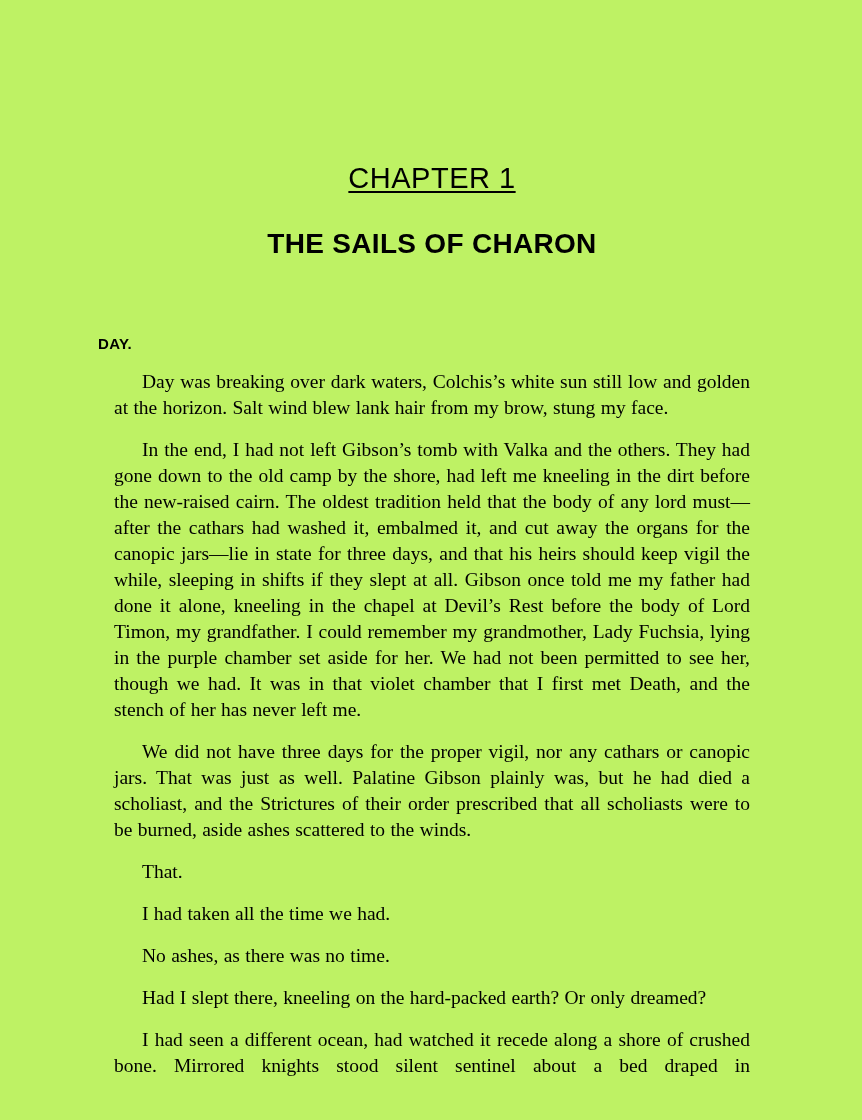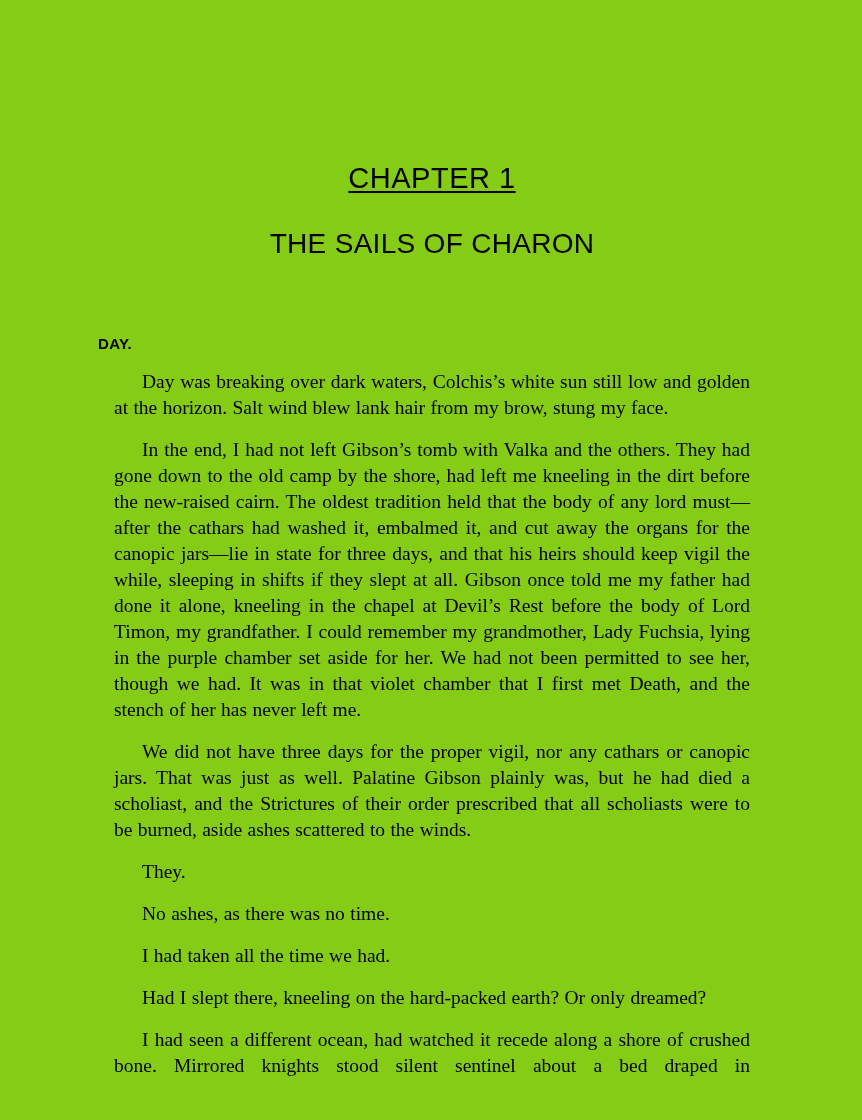--- a/index.html
+++ b/index.html
@@ -4,21 +4,21 @@
 <style>
   html, body {
     margin: 0;
     padding: 0;
     background: #ffffff;
   }
   .page {
     position: relative;
     width: 862px;
     height: 1120px;
-    background: #84cc16;
+    background: #bef264;
     box-sizing: border-box;
     padding: 0 96px 0 98px;
     color: #000000;
     font-family: "Liberation Serif", serif;
     overflow: hidden;
   }
   .chapter-heading {
     margin: 0;
     padding-top: 162px;
     text-align: center;
@@ -29,21 +29,21 @@
     text-decoration: underline;
     text-decoration-thickness: 2px;
     text-underline-offset: 3px;
     letter-spacing: 0.5px;
   }
   .book-title {
     margin: 33px 0 0 0;
     text-align: center;
     font-family: "Liberation Sans", sans-serif;
     font-size: 28px;
-    font-weight: 400;
+    font-weight: 700;
     line-height: 1.15;
     letter-spacing: 0.3px;
   }
   .section-label {
     margin: 74px 0 0 0;
     font-family: "Liberation Sans", sans-serif;
     font-size: 15px;
     font-weight: 700;
     line-height: 1.2;
     letter-spacing: 0.3px;
@@ -70,19 +70,19 @@
   <h1 class="chapter-heading">CHAPTER 1</h1>
 
   <h2 class="book-title">THE SAILS OF CHARON</h2>
 
   <div class="section-label">DAY.</div>
 
   <div class="body-text">
     <p>Day was breaking over dark waters, Colchis’s white sun still low and golden at the horizon. Salt wind blew lank hair from my brow, stung my face.</p>
     <p>In the end, I had not left Gibson’s tomb with Valka and the others. They had gone down to the old camp by the shore, had left me kneeling in the dirt before the new-raised cairn. The oldest tradition held that the body of any lord must—after the cathars had washed it, embalmed it, and cut away the organs for the canopic jars—lie in state for three days, and that his heirs should keep vigil the while, sleeping in shifts if they slept at all. Gibson once told me my father had done it alone, kneeling in the chapel at Devil’s Rest before the body of Lord Timon, my grandfather. I could remember my grandmother, Lady Fuchsia, lying in the purple chamber set aside for her. We had not been permitted to see her, though we had. It was in that violet chamber that I first met Death, and the stench of her has never left me.</p>
     <p>We did not have three days for the proper vigil, nor any cathars or canopic jars. That was just as well. Palatine Gibson plainly was, but he had died a scholiast, and the Strictures of their order prescribed that all scholiasts were to be burned, aside ashes scattered to the winds.</p>
-    <p>They.</p>
+    <p>That.</p>
+    <p>I had taken all the time we had.</p>
     <p>No ashes, as there was no time.</p>
-    <p>I had taken all the time we had.</p>
     <p>Had I slept there, kneeling on the hard-packed earth? Or only dreamed?</p>
     <p class="continues">I had seen a different ocean, had watched it recede along a shore of crushed bone. Mirrored knights stood silent sentinel about a bed draped in</p>
   </div>
 </div>
 
 </body></html>

